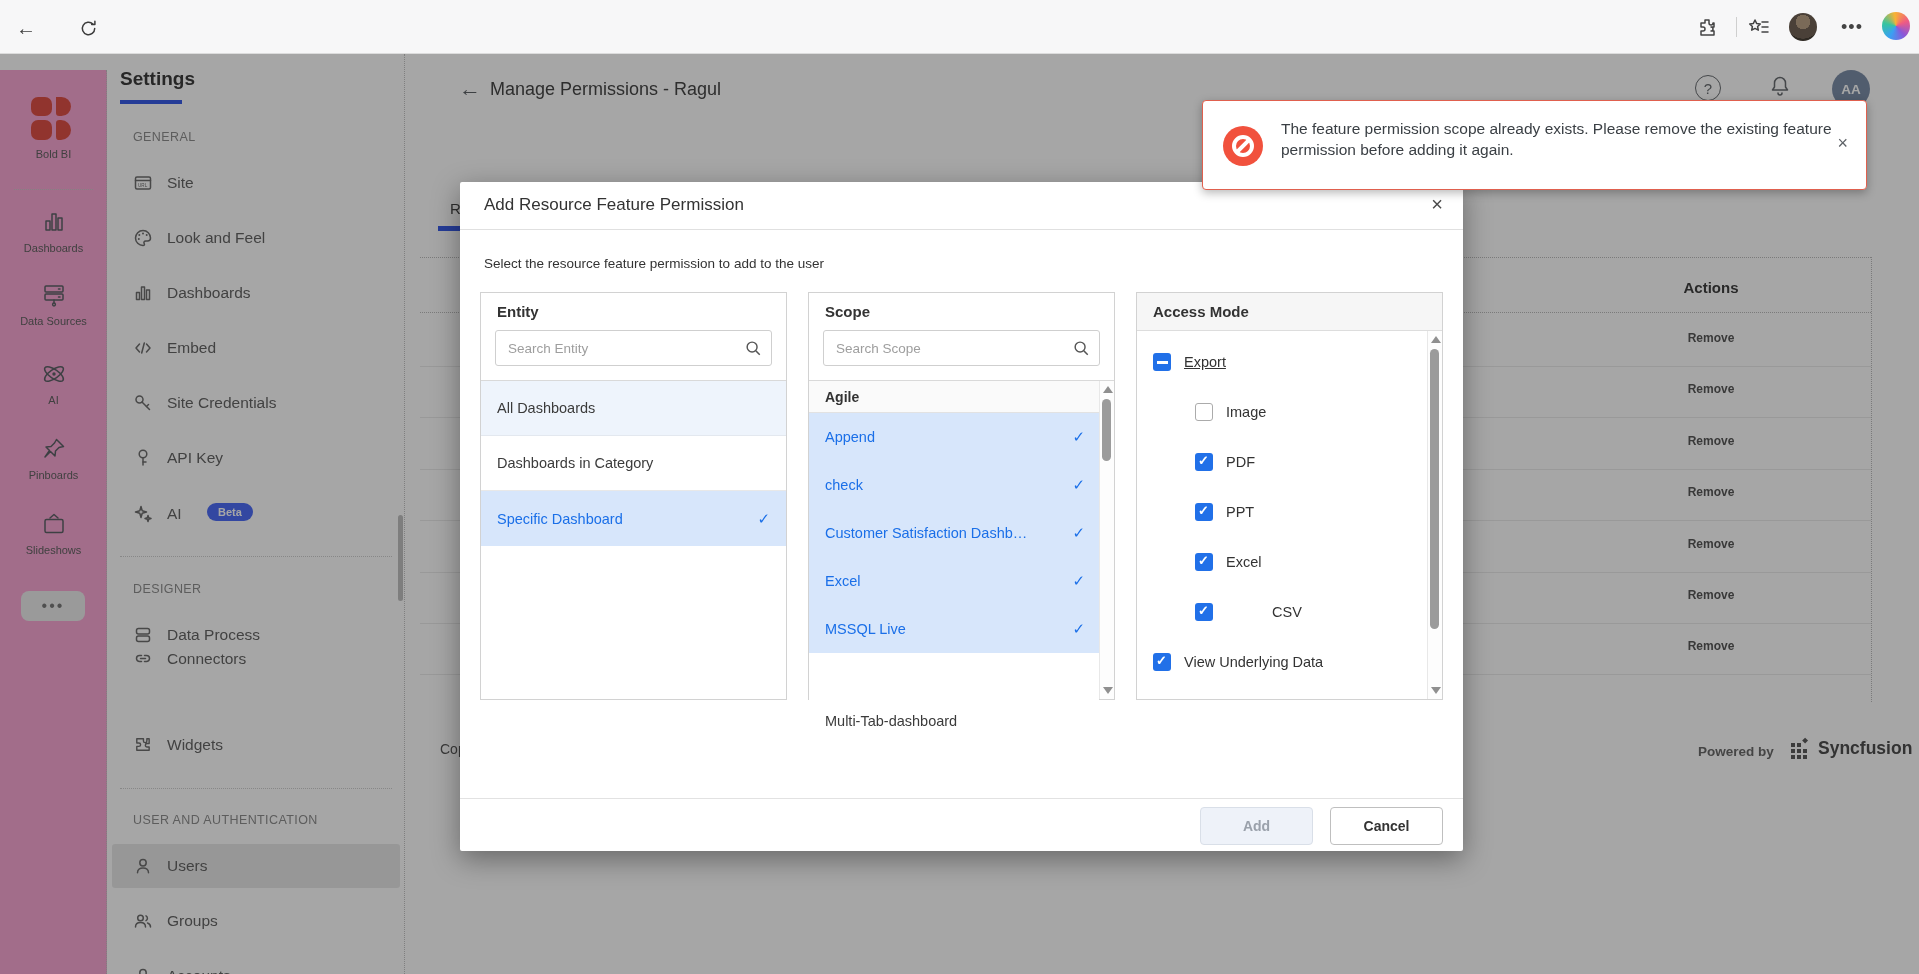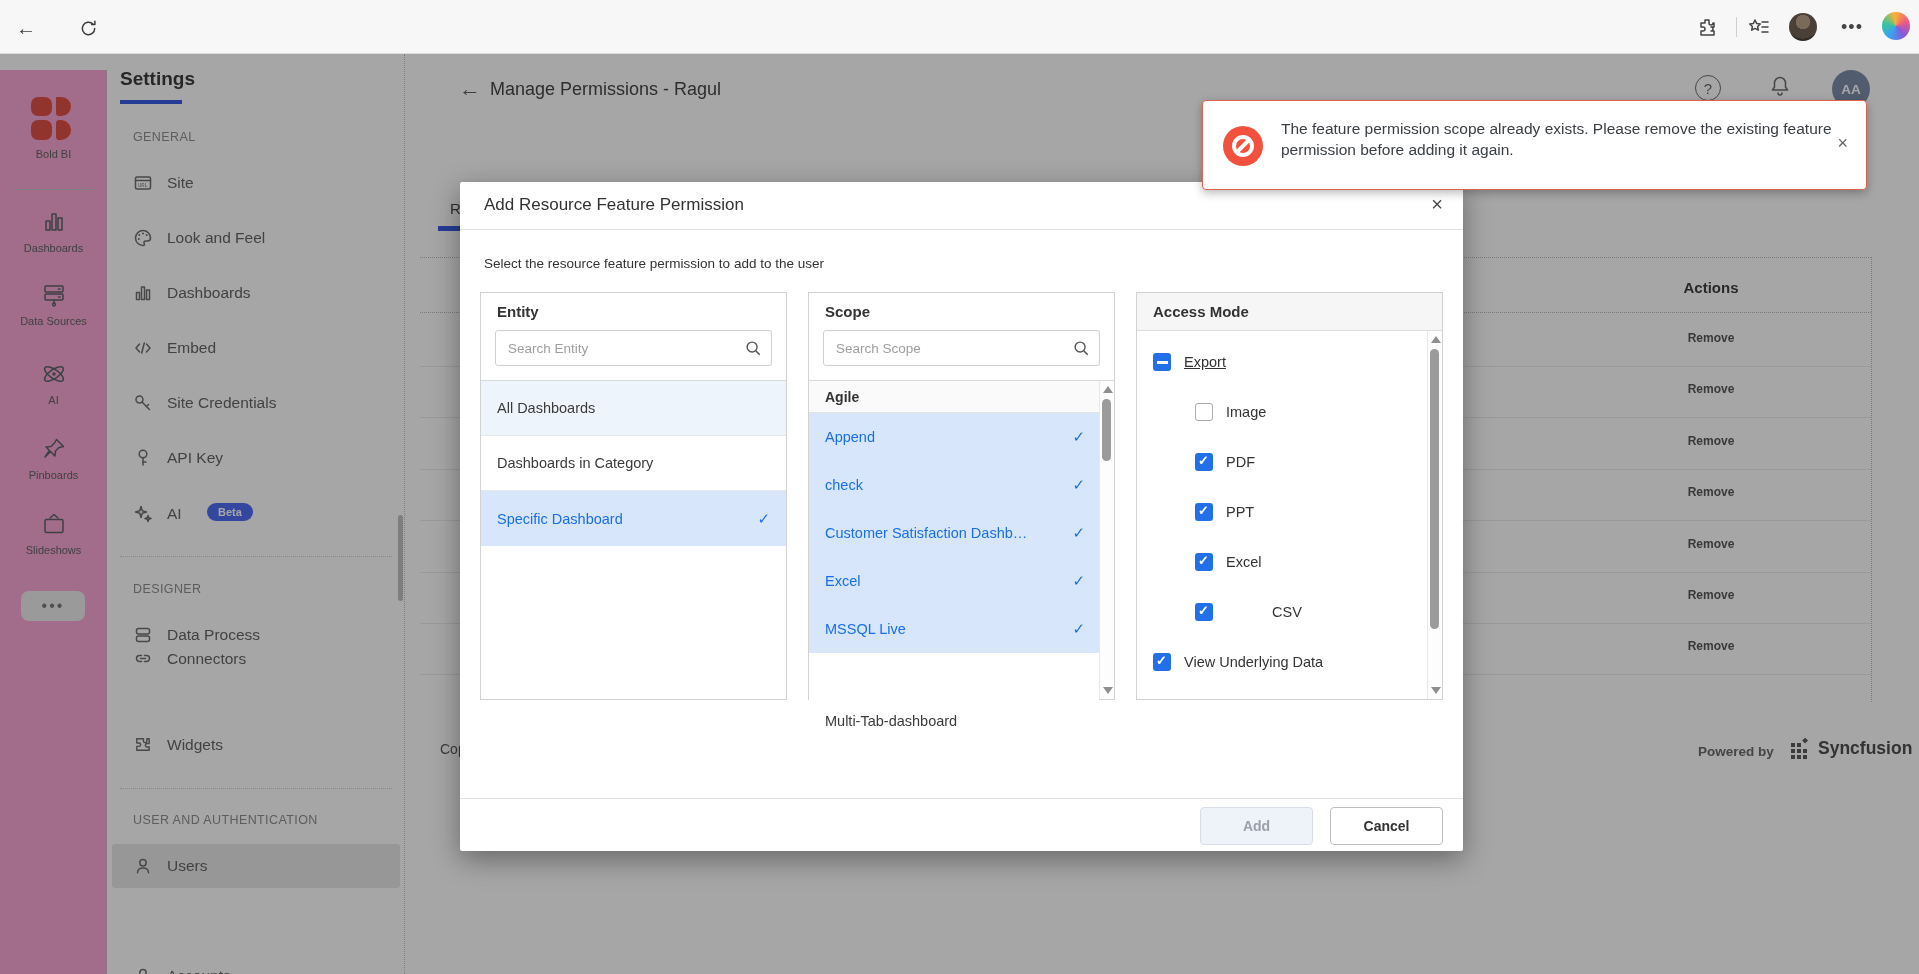--- a/index.html
+++ b/index.html
@@ -381,20 +381,31 @@
     <div class="s-item sel" style="top:790px;">
       <span class="icon">
         <svg width="20" height="20" viewBox="0 0 20 20">
           <circle class="ic-stroke" cx="10" cy="6.8" r="3.2"></circle>
           <path class="ic-stroke" d="M4.5 16.8c0-3.1 2.5-4.9 5.5-4.9s5.5 1.8 5.5 4.9"></path>
         </svg>
       </span>
       <span class="lbl">Users</span>
     </div>
 
+    <div class="s-item" style="top:845px;">
+      <span class="icon">
+        <svg width="20" height="20" viewBox="0 0 20 20">
+          <circle class="ic-stroke" cx="7.5" cy="7" r="2.8"></circle>
+          <path class="ic-stroke" d="M2.5 16c0-2.8 2.2-4.4 5-4.4s5 1.6 5 4.4"></path>
+          <path class="ic-stroke" d="M13 4.8a2.8 2.8 0 0 1 0 4.9"></path>
+          <path class="ic-stroke" d="M14.5 11.9c2 .5 3 1.9 3 4.1"></path>
+        </svg>
+      </span>
+      <span class="lbl">Groups</span>
+    </div>
 
     <div class="s-item" style="top:900px;">
       <span class="icon">
         <svg width="20" height="20" viewBox="0 0 20 20">
           <circle class="ic-stroke" cx="10" cy="6.8" r="3.2"></circle>
           <path class="ic-stroke" d="M4.5 16.8c0-3.1 2.5-4.9 5.5-4.9s5.5 1.8 5.5 4.9"></path>
         </svg>
       </span>
       <span class="lbl">Accounts</span>
     </div>

